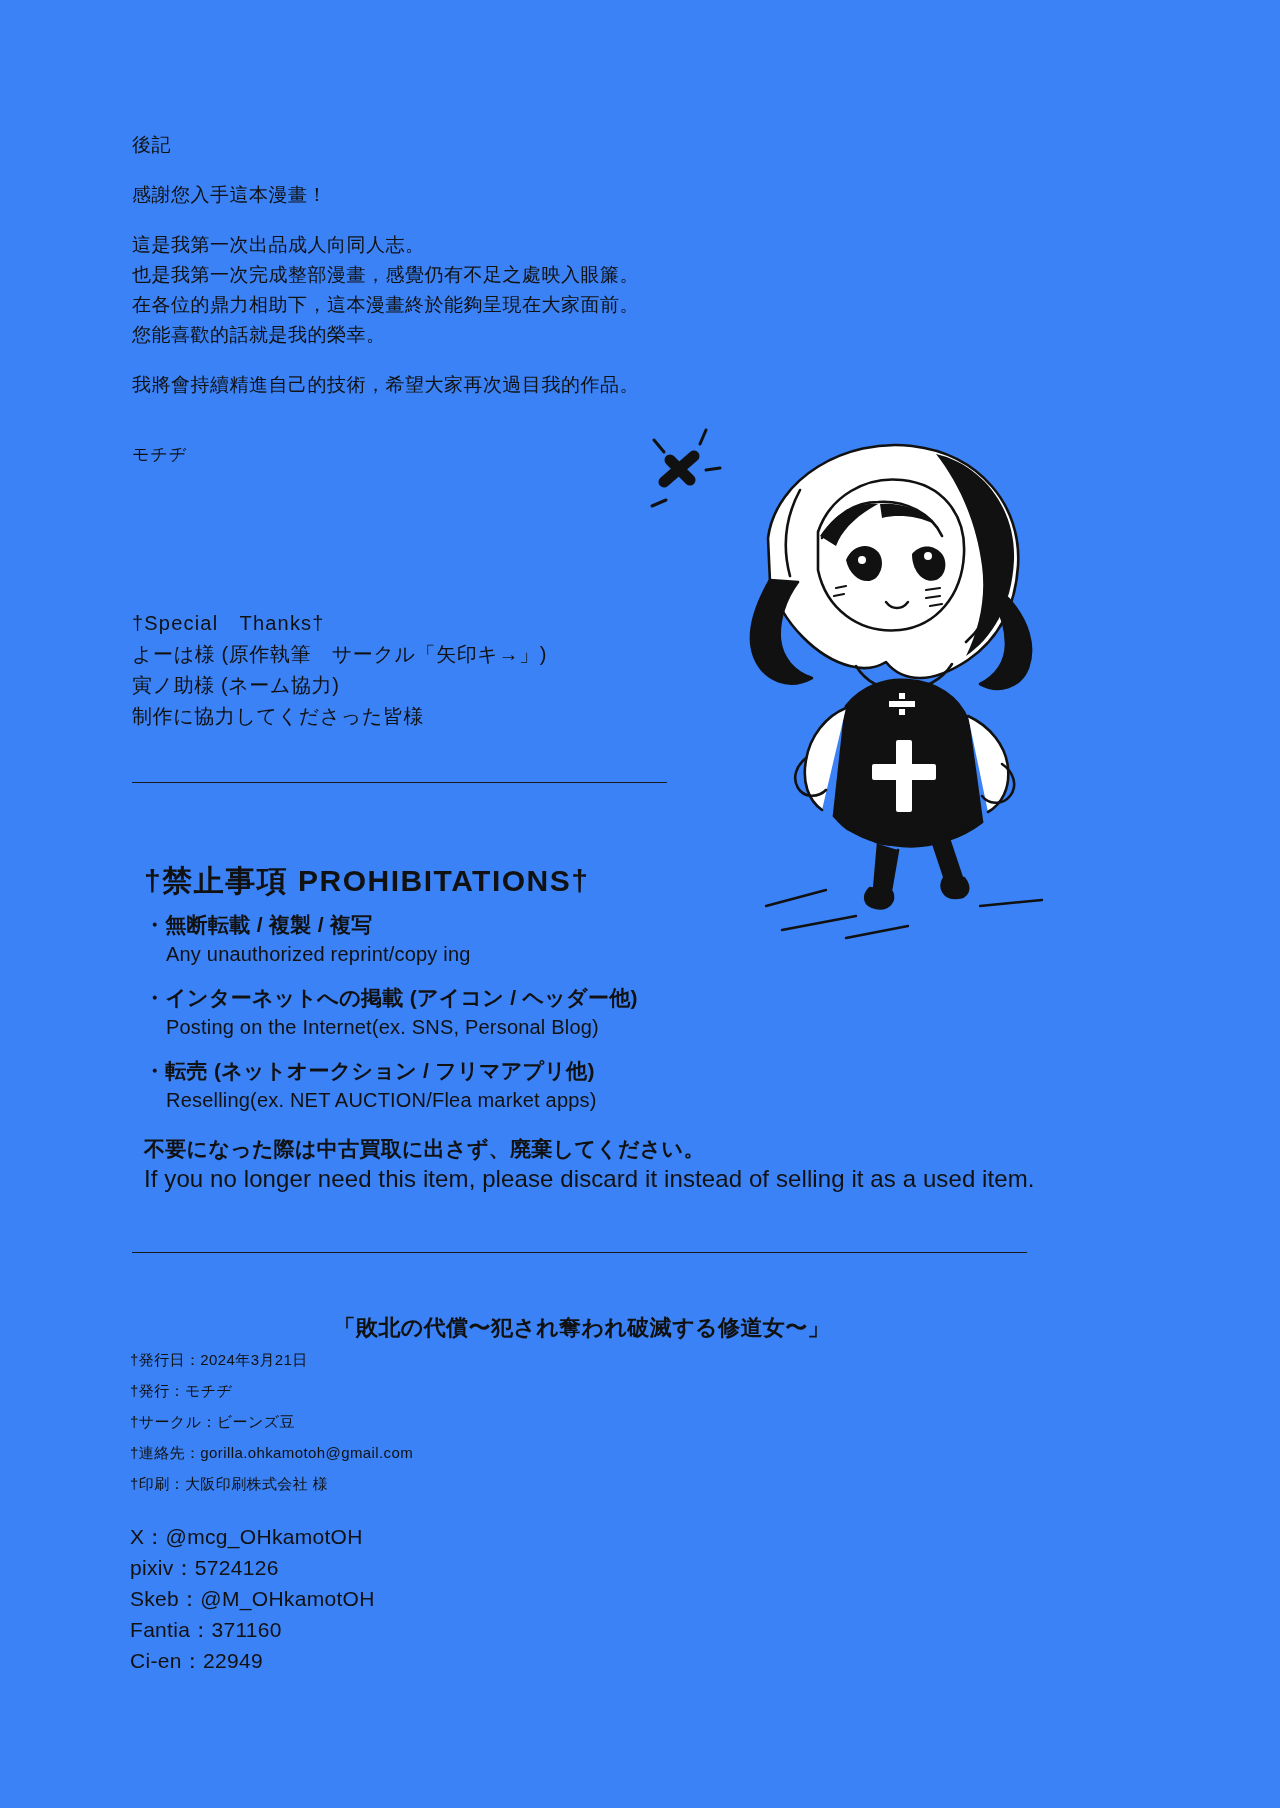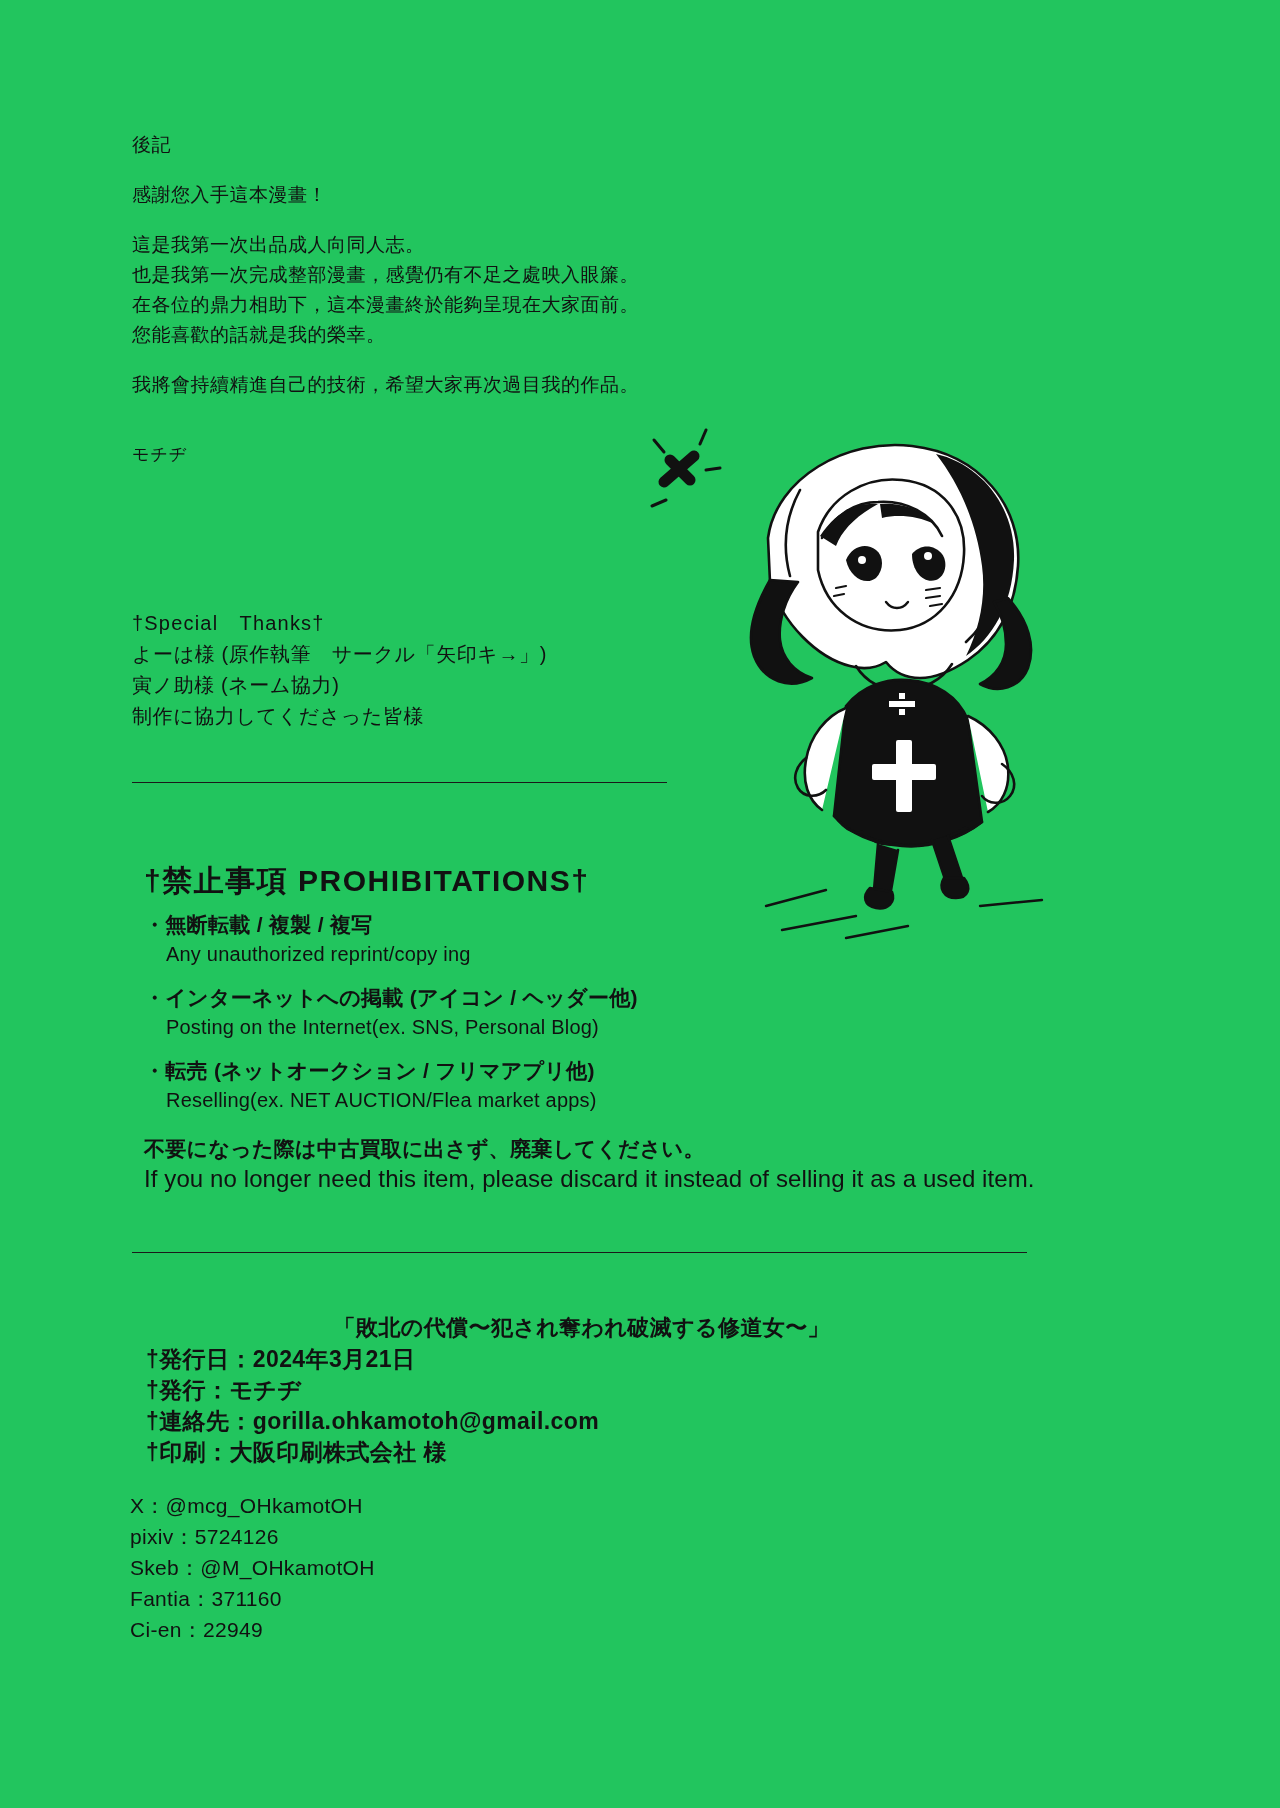--- a/index.html
+++ b/index.html
@@ -12,21 +12,21 @@
     height: 1808px;
     position: relative;
     font-family: "Liberation Sans", sans-serif;
     color: #111111;
     overflow: hidden;
   }
 
   .page {
     position: absolute;
     inset: 0;
-    background: #22c55e;
+    background: #3b82f6;
   }
 
   
   .afterword {
     position: absolute;
     left: 132px;
     top: 130px;
     width: 640px;
   }
   .afterword .line {
@@ -119,25 +119,24 @@
     width: 700px;
   }
   .colophon .c-title {
     font-size: 22px;
     font-weight: bold;
     line-height: 32px;
     letter-spacing: 0.4px;
     text-align: right;
   }
   .colophon .c-line {
-    font-size: 23px;
-    font-weight: bold;
+    font-size: 15px;
+    font-weight: normal;
     line-height: 31px;
     letter-spacing: 0.4px;
-    margin-left: 16px;
   }
   .colophon .c-gap { height: 22px; }
   .socials .s-line {
     font-size: 21px;
     line-height: 31px;
     letter-spacing: 0.3px;
   }
 
   
   .illustration {
@@ -201,20 +200,21 @@
       <div class="f-en">If you no longer need this item, please discard it instead of selling it as a used item.</div>
     </div>
   </div>
 
   <div class="rule rule-bottom"></div>
 
   <div class="colophon">
     <div class="c-title">「敗北の代償〜犯され奪われ破滅する修道女〜」</div>
     <div class="c-line">†発行日：2024年3月21日</div>
     <div class="c-line">†発行：モチヂ</div>
+    <div class="c-line">†サークル：ビーンズ豆</div>
     <div class="c-line">†連絡先：gorilla.ohkamotoh@gmail.com</div>
     <div class="c-line">†印刷：大阪印刷株式会社 様</div>
     <div class="c-gap"></div>
     <div class="socials">
       <div class="s-line">X：@mcg_OHkamotOH</div>
       <div class="s-line">pixiv：5724126</div>
       <div class="s-line">Skeb：@M_OHkamotOH</div>
       <div class="s-line">Fantia：371160</div>
       <div class="s-line">Ci-en：22949</div>
     </div>

